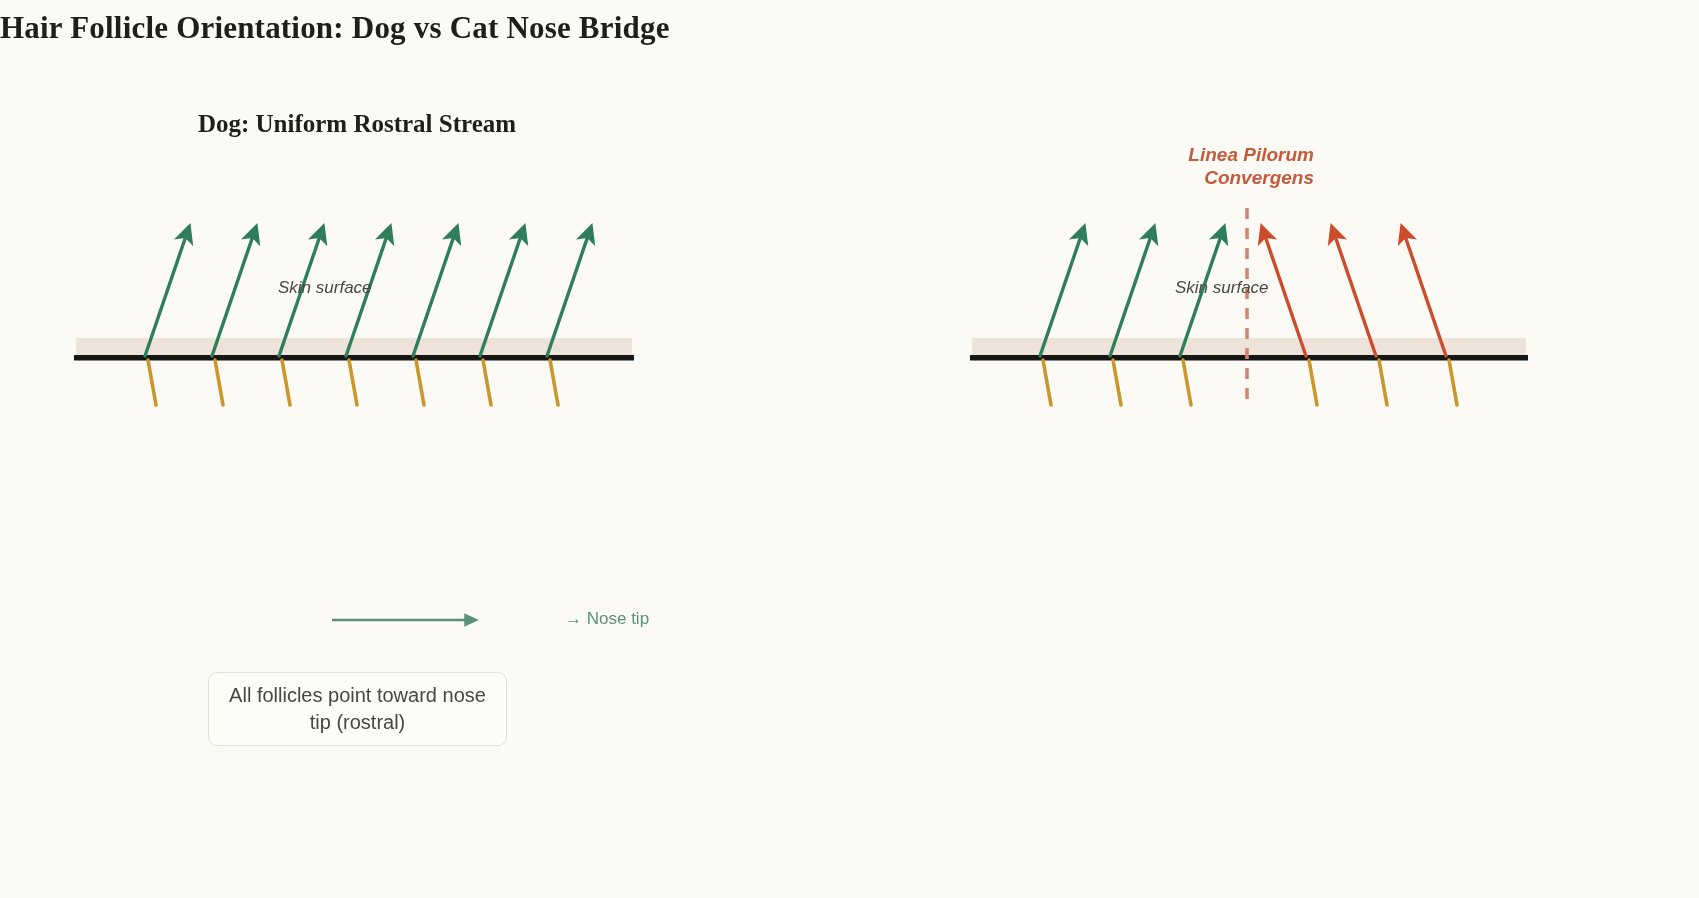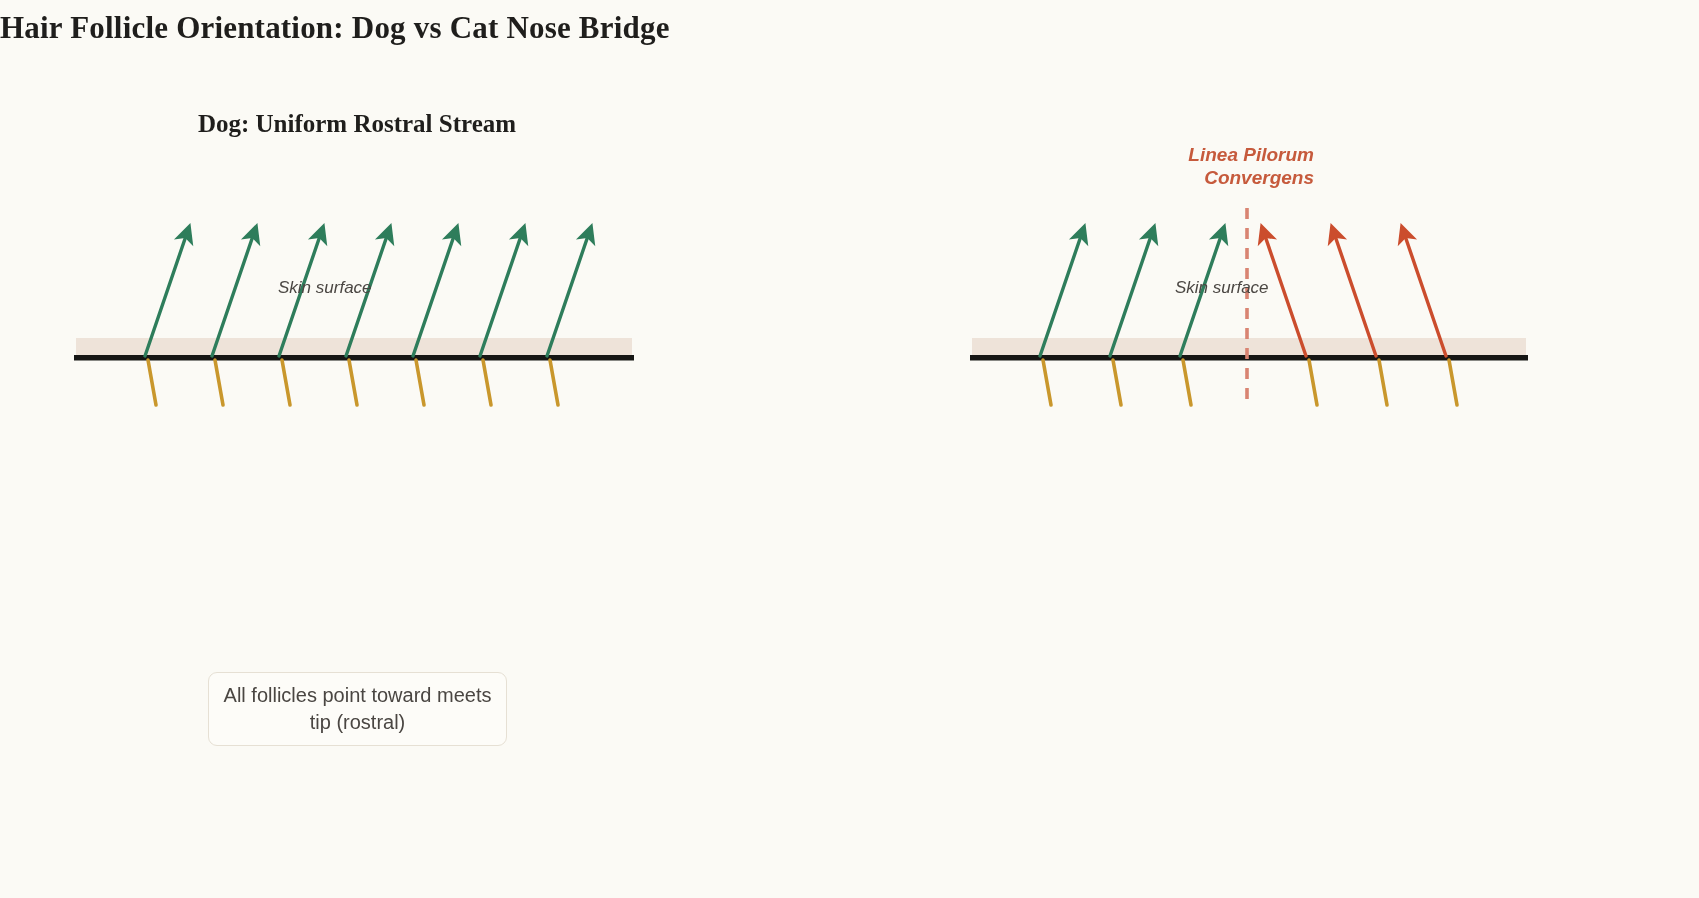--- a/index.html
+++ b/index.html
@@ -206,18 +206,29 @@
       <line x1="426" y1="156" x2="383" y2="30" marker-end="url(#catRedHead)"></line>
       <line x1="496" y1="156" x2="453" y2="30" marker-end="url(#catRedHead)"></line>
       <line x1="566" y1="156" x2="523" y2="30" marker-end="url(#catRedHead)"></line>
     </g>
 
     <line x1="367" y1="-12" x2="367" y2="200" stroke="#D98472" stroke-width="3.6" stroke-dasharray="11 9" stroke-linecap="butt"></line>
 
     <text class="skin-label" x="295" y="93">Skin surface</text>
   </svg>
 
-
-
-  <div class="caption-box" id="dog-caption">All follicles point toward meets tip (rostral)</div>
+  <div class="legend-block" id="dog-legend">
+    <svg width="170" height="30" style="position:absolute;left:0;top:5px;">
+      <defs>
+        <marker id="legendGreenHead" markerWidth="6" markerHeight="6" refX="2.2" refY="3" orient="auto" markerUnits="strokeWidth">
+          <path d="M0,0.4 L5.6,3 L0,5.6 Z" fill="#5D9078"></path>
+        </marker>
+      </defs>
+      <line x1="2" y1="15" x2="140" y2="15" stroke="#5D9078" stroke-width="2.6" marker-end="url(#legendGreenHead)"></line>
+    </svg>
+    <span class="legend-text green" id="dog-legend-label">→ Nose tip</span>
+  </div>
+
+
+  <div class="caption-box" id="dog-caption">All follicles point toward nose tip (rostral)</div>
 
 
 </div>
 
 </body></html>

